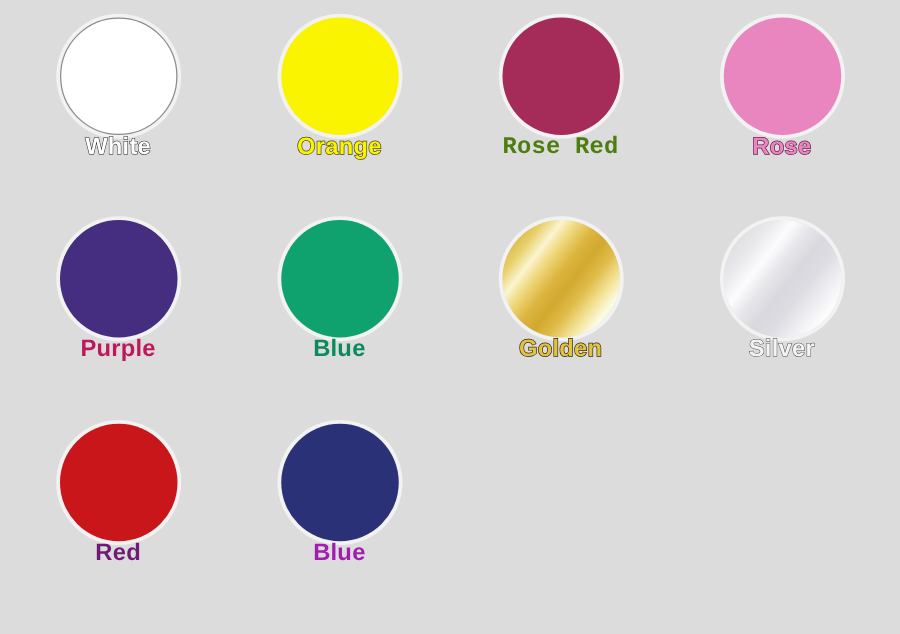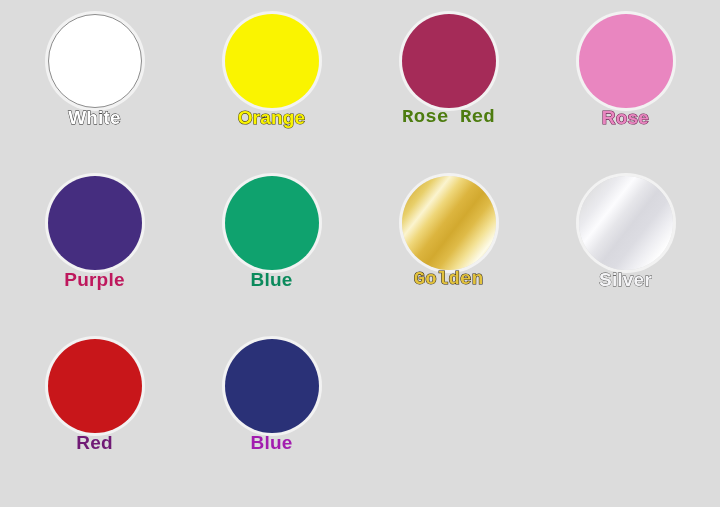--- a/index.html
+++ b/index.html
@@ -92,21 +92,21 @@
     <div class="swatch-cell">
       <div class="swatch-disc haloed" style="background: rgb(69, 45, 127);"></div>
       <div class="swatch-label" style="color: #be185d;">Purple</div>
     </div>
     <div class="swatch-cell">
       <div class="swatch-disc haloed" style="background: rgb(15, 162, 110);"></div>
       <div class="swatch-label" style="color: rgb(11, 138, 92);">Blue</div>
     </div>
     <div class="swatch-cell">
       <div class="swatch-disc haloed" style="background-image: linear-gradient(128deg, rgb(201, 162, 51) 0%, rgb(217, 182, 69) 11%, rgb(232, 207, 106) 20%, rgb(251, 244, 207) 29%, rgb(239, 215, 122) 37%, rgb(220, 181, 63) 47%, rgb(210, 169, 47) 56%, rgb(223, 187, 72) 65%, rgb(243, 225, 147) 75%, rgb(253, 251, 232) 84%, rgb(239, 220, 156) 92%, rgb(226, 197, 96) 100%);"></div>
-      <div class="swatch-label outlined" style="color: rgb(227, 195, 61); font-family: Liberation Mono, monospace; -webkit-text-stroke-color: rgb(51, 41, 26);">Golden</div>
+      <div class="swatch-label outlined" style="color: rgb(227, 195, 61); -webkit-text-stroke-color: rgb(51, 41, 26);">Golden</div>
     </div>
     <div class="swatch-cell">
       <div class="swatch-disc haloed" style="background-image: linear-gradient(128deg, rgb(210, 210, 216) 0%, rgb(222, 222, 223) 12%, rgb(234, 234, 238) 24%, rgb(252, 252, 254) 34%, rgb(230, 230, 234) 44%, rgb(216, 216, 222) 54%, rgb(220, 220, 226) 64%, rgb(238, 238, 242) 75%, rgb(255, 255, 255) 86%, rgb(240, 240, 244) 100%);"></div>
       <div class="swatch-label outlined-thin" style="color: rgb(244, 244, 246); -webkit-text-stroke-color: rgb(74, 74, 74);">Silver</div>
     </div>
     <div class="swatch-cell">
       <div class="swatch-disc haloed" style="background: rgb(200, 22, 26);"></div>
       <div class="swatch-label" style="color: #701a75;">Red</div>
     </div>
     <div class="swatch-cell">

